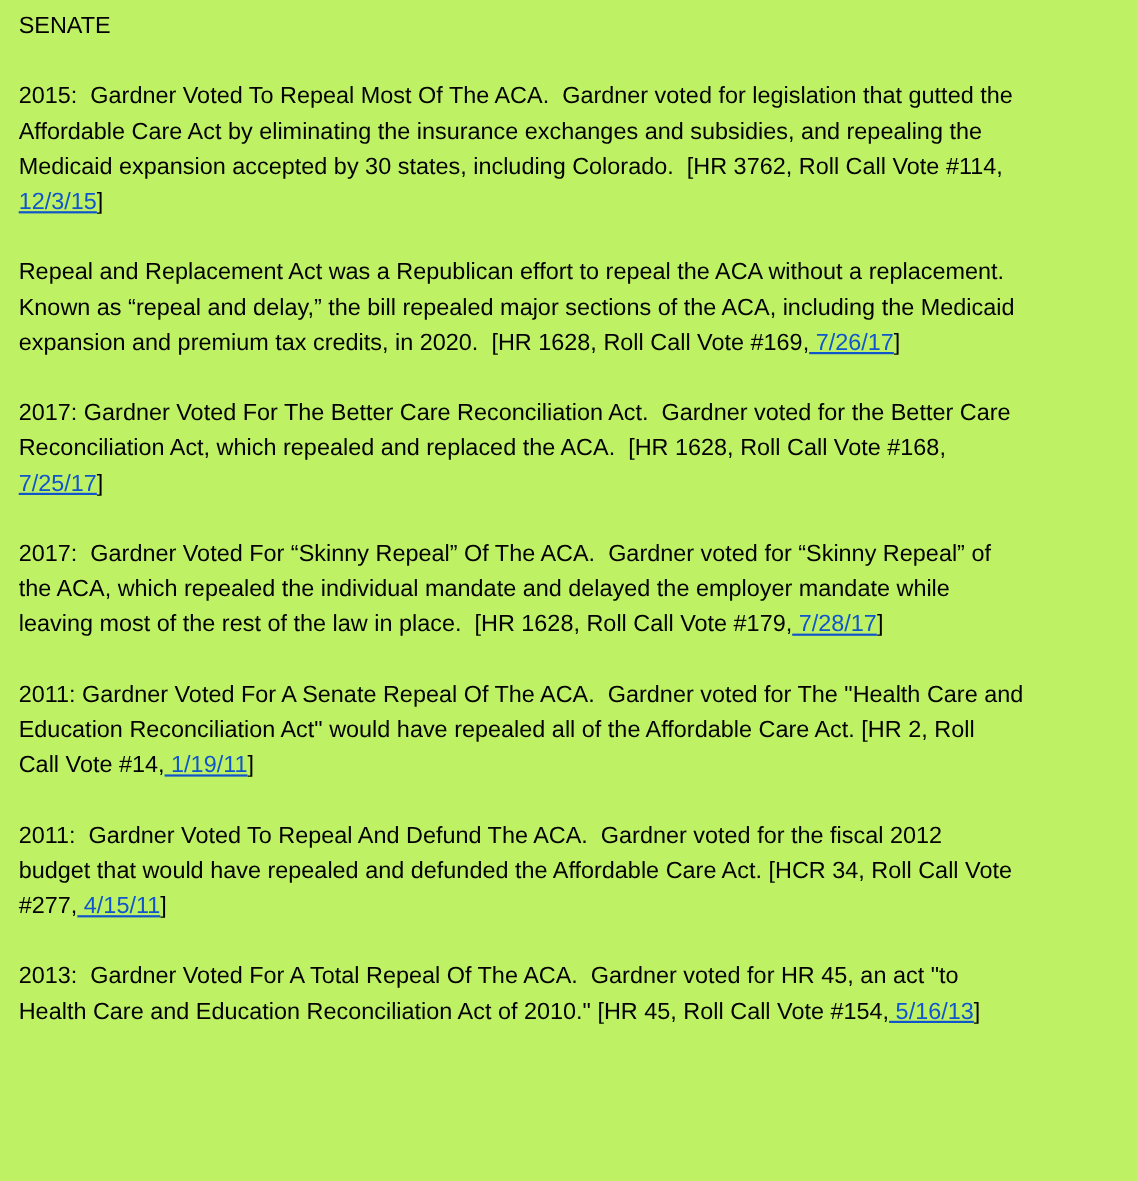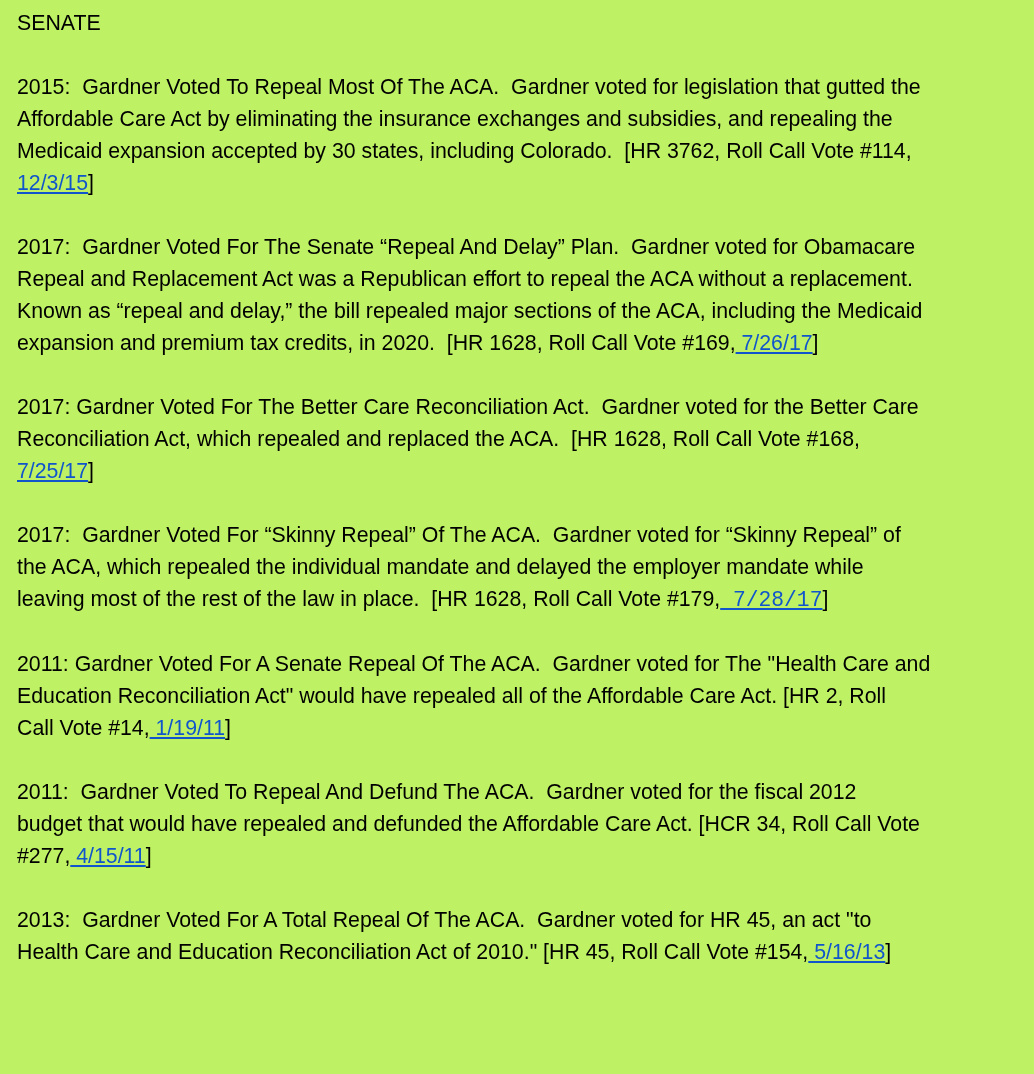--- a/index.html
+++ b/index.html
@@ -43,34 +43,33 @@
     <div class="block">
       <div class="line"><span>SENATE</span></div>
     </div>
     <div class="block">
       <div class="line"><span>2015:  Gardner Voted To Repeal Most Of The ACA.  Gardner voted for legislation that gutted the</span></div>
       <div class="line"><span>Affordable Care Act by eliminating the insurance exchanges and subsidies, and repealing the</span></div>
       <div class="line"><span>Medicaid expansion accepted by 30 states, including Colorado.  [HR 3762, Roll Call Vote #114,</span></div>
       <div class="line"><a class="doc-link" href="#" style="color: rgb(17, 85, 204);">12/3/15</a><span>]</span></div>
     </div>
     <div class="block">
-      <div class="line"><span>2017:  Gardner Voted For The Senate “Repeal And Delay” Plan.  Gardner voted for Obamacare</span></div>
       <div class="line"><span>Repeal and Replacement Act was a Republican effort to repeal the ACA without a replacement.</span></div>
       <div class="line"><span>Known as “repeal and delay,” the bill repealed major sections of the ACA, including the Medicaid</span></div>
       <div class="line"><span>expansion and premium tax credits, in 2020.  [HR 1628, Roll Call Vote #169,</span><a class="doc-link" href="#" style="color: rgb(17, 85, 204);"> 7/26/17</a><span>]</span></div>
     </div>
     <div class="block">
       <div class="line"><span>2017: Gardner Voted For The Better Care Reconciliation Act.  Gardner voted for the Better Care</span></div>
       <div class="line"><span>Reconciliation Act, which repealed and replaced the ACA.  [HR 1628, Roll Call Vote #168,</span></div>
       <div class="line"><a class="doc-link" href="#" style="color: rgb(17, 85, 204);">7/25/17</a><span>]</span></div>
     </div>
     <div class="block">
       <div class="line"><span>2017:  Gardner Voted For “Skinny Repeal” Of The ACA.  Gardner voted for “Skinny Repeal” of</span></div>
       <div class="line"><span>the ACA, which repealed the individual mandate and delayed the employer mandate while</span></div>
-      <div class="line"><span>leaving most of the rest of the law in place.  [HR 1628, Roll Call Vote #179,</span><a class="doc-link" href="#" style="color: rgb(17, 85, 204); font-family: Liberation Mono, monospace;"> 7/28/17</a><span>]</span></div>
+      <div class="line"><span>leaving most of the rest of the law in place.  [HR 1628, Roll Call Vote #179,</span><a class="doc-link" href="#" style="color: rgb(17, 85, 204);"> 7/28/17</a><span>]</span></div>
     </div>
     <div class="block">
       <div class="line"><span>2011: Gardner Voted For A Senate Repeal Of The ACA.  Gardner voted for The "Health Care and</span></div>
       <div class="line"><span>Education Reconciliation Act" would have repealed all of the Affordable Care Act. [HR 2, Roll</span></div>
       <div class="line"><span>Call Vote #14,</span><a class="doc-link" href="#" style="color: rgb(17, 85, 204);"> 1/19/11</a><span>]</span></div>
     </div>
     <div class="block">
       <div class="line"><span>2011:  Gardner Voted To Repeal And Defund The ACA.  Gardner voted for the fiscal 2012</span></div>
       <div class="line"><span>budget that would have repealed and defunded the Affordable Care Act. [HCR 34, Roll Call Vote</span></div>
       <div class="line"><span>#277,</span><a class="doc-link" href="#" style="color: rgb(17, 85, 204);"> 4/15/11</a><span>]</span></div>

